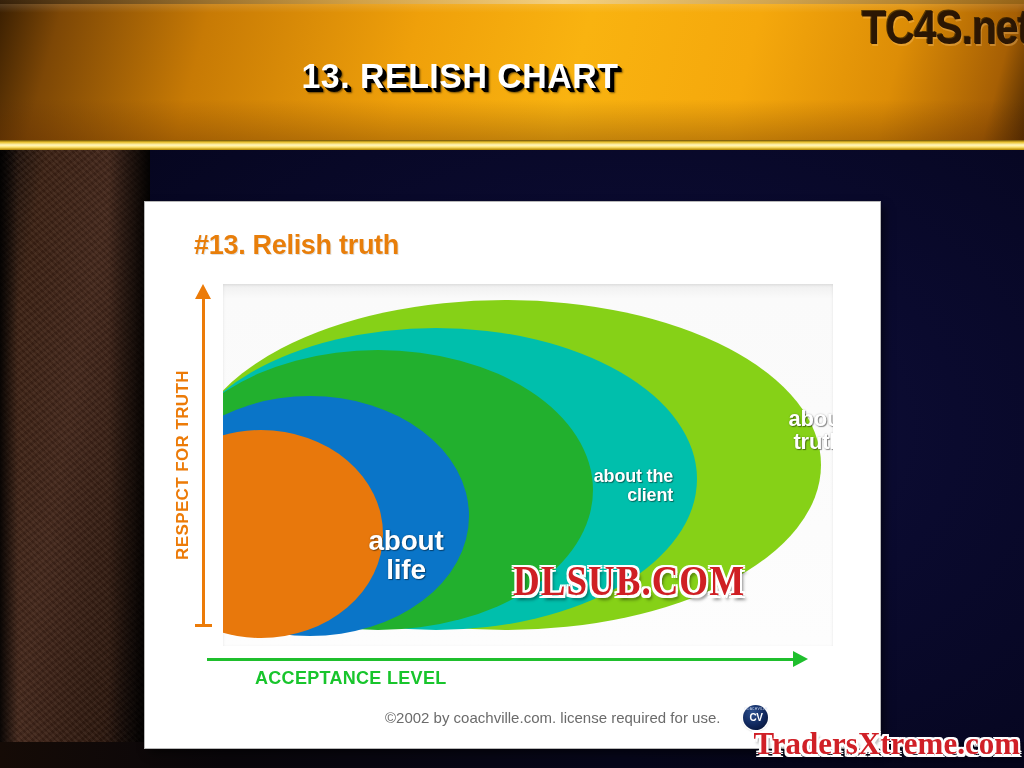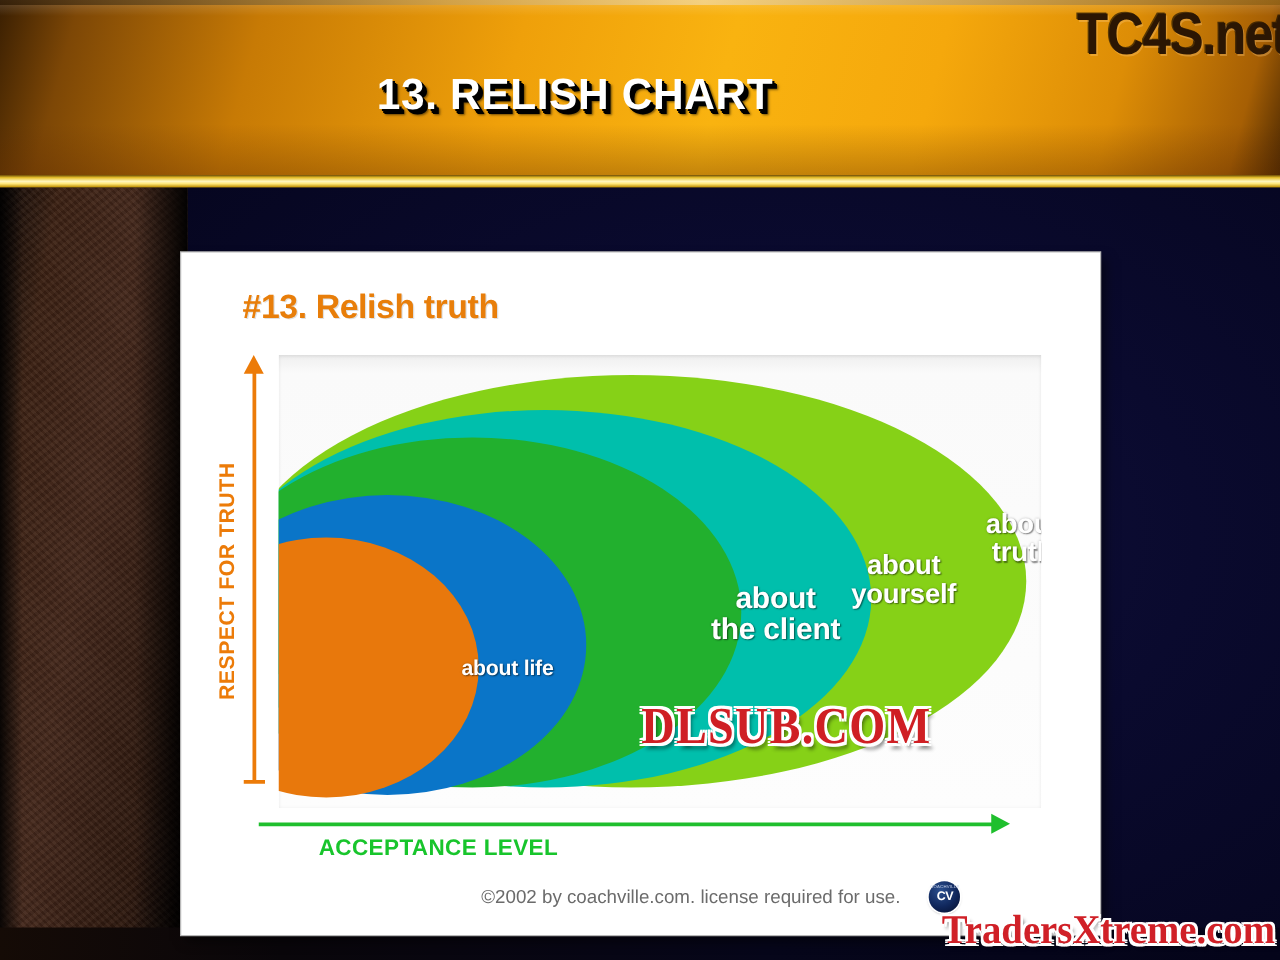--- a/index.html
+++ b/index.html
@@ -107,23 +107,23 @@
   #ell-people  {left:-72px; top:112px; width:318px; height:240px;}
   #ell-life    {left:-84px; top:146px; width:244px; height:208px;}
 
   .ell-label{
     position:absolute;color:#ffffff;font-weight:bold;
     font-family:"Liberation Sans", sans-serif;
     line-height:1.04;text-align:center;
     text-shadow:1px 1px 1px rgba(0,0,0,.42), 0 0 2px rgba(0,0,0,.25);
     letter-spacing:-.2px;
   }
-  #lbl-life    {left:128px;top:242px;width:110px;font-size:17px;}
+  #lbl-life    {left:128px;top:242px;width:110px;font-size:28px;}
   #lbl-people  {left:240px;top:215px;width:110px;font-size:22px;}
-  #lbl-client  {left:345px;top:183px;width:105px;font-size:24px;}
+  #lbl-client  {left:345px;top:183px;width:105px;font-size:18px;text-align:right;}
   #lbl-yourself{left:440px;top:157px;width:120px;font-size:22px;}
   #lbl-truth   {left:540px;top:124px;width:110px;font-size:22px;}
 
   
   #y-axis{
     position:absolute;left:57px;top:94px;width:3px;height:330px;background:#ec7b08;
   }
   #y-arrow{
     position:absolute;left:50px;top:82px;width:0;height:0;
     border-left:8px solid transparent;border-right:8px solid transparent;
@@ -228,21 +228,20 @@
   <div id="chart-plot">
 
     <div class="ellipse" id="ell-truth" style="background:#86d117"></div>
     <div class="ellipse" id="ell-yourself" style="background:#00bfac"></div>
     <div class="ellipse" id="ell-client" style="background:#22b02e"></div>
     <div class="ellipse" id="ell-people" style="background:#0a75c8"></div>
     <div class="ellipse" id="ell-life" style="background:#e8780c"></div>
 
     <div class="ell-label" id="lbl-life">about life</div>
     <div class="ell-label" id="lbl-client">about the client</div>
-    <div class="ell-label" id="lbl-yourself">about yourself</div>
     <div class="ell-label" id="lbl-truth">about truth</div>
   </div>
 
   <div id="y-arrow"></div>
   <div id="y-axis"></div>
   <div id="y-tick"></div>
   <div id="y-label">RESPECT FOR TRUTH</div>
 
   <div id="x-axis"></div>
   <div id="x-arrow"></div>

